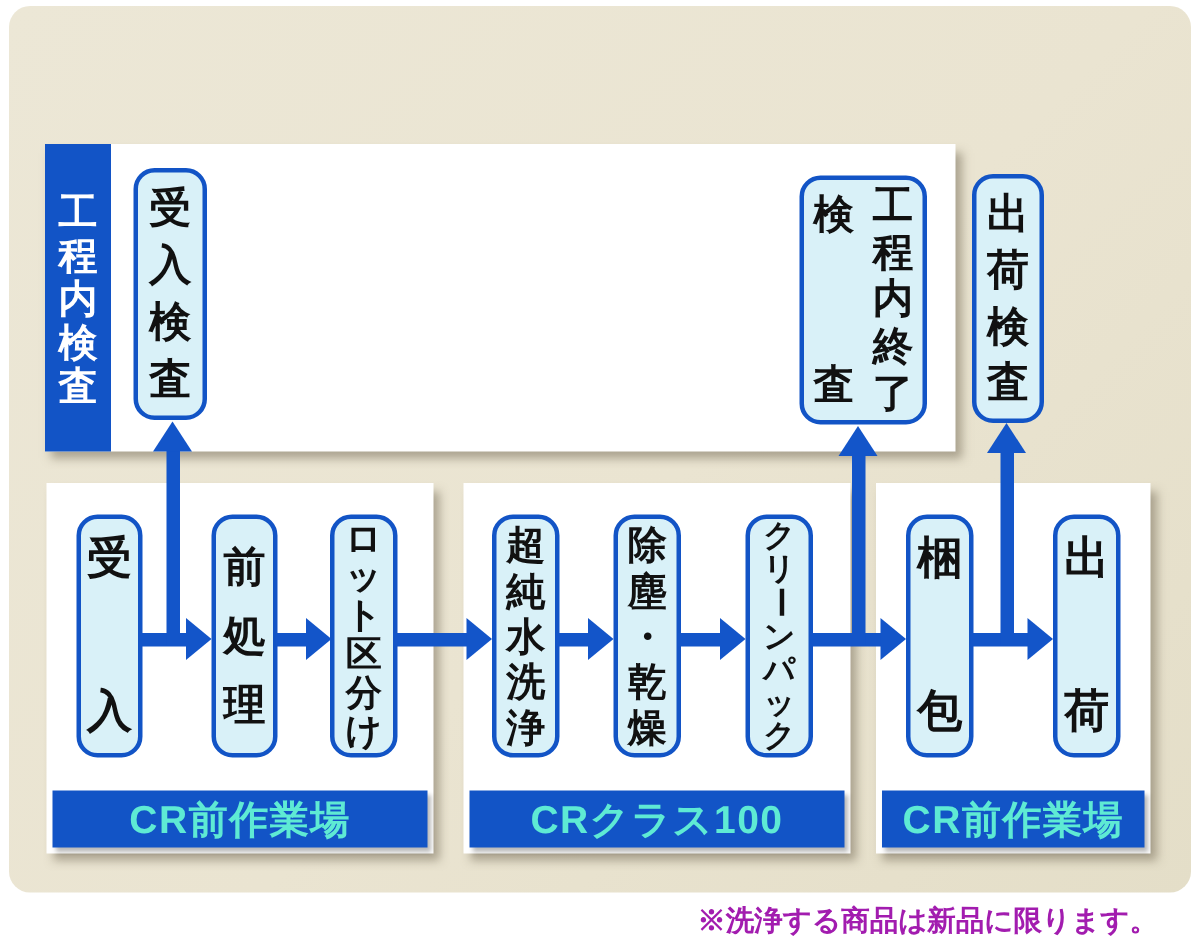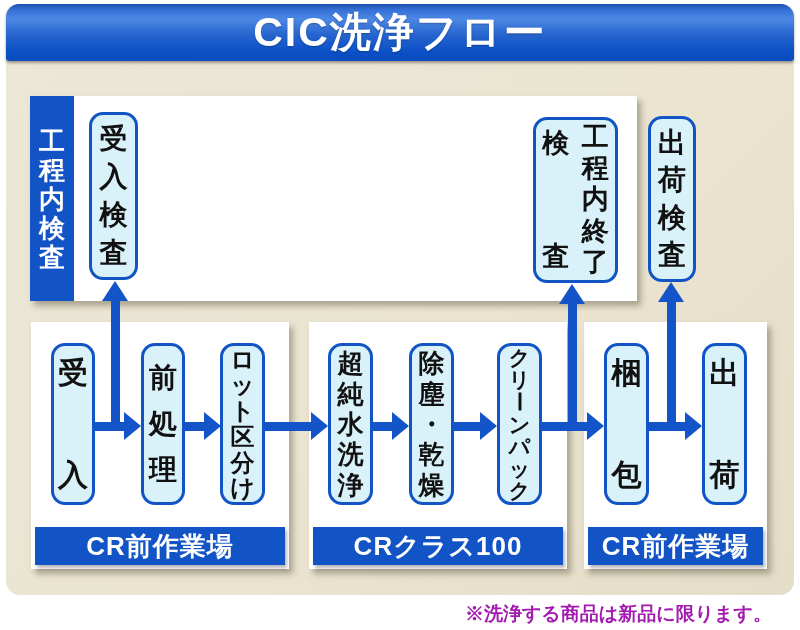--- a/index.html
+++ b/index.html
@@ -34,21 +34,21 @@
   .strip {
     position:absolute; left:0; top:0; bottom:0; width:44px;
     background:#1254c6;
   }
   .strip .vtext { color:#fff; font-size:26px; font-weight:bold; gap:3px; justify-content:center; }
   .pbox1 { left:31px;  top:322px; width:258px; height:247px; }
   .pbox2 { left:309px; top:322px; width:258px; height:247px; }
   .pbox3 { left:584px; top:322px; width:183px; height:247px; }
   .pfoot {
     position:absolute; left:4px; right:4px; bottom:4px; height:38px;
-    background:#1254c6; color:#ffffff; font-weight:bold; font-size:26px;
+    background:#1254c6; color:#5eead4; font-weight:bold; font-size:26px;
     display:flex; align-items:center; justify-content:center;
     box-shadow:2px 3px 3px rgba(0,0,0,.28);
     letter-spacing:1px;
   }
   .pill {
     position:absolute; background:#d9f1f8; border:3px solid #1254c6;
     border-radius:14px; z-index:3;
   }
   .vtext {
     display:flex; flex-direction:column; align-items:center;
@@ -80,23 +80,20 @@
     position:absolute; right:28px; top:601px; font-size:19px; color:#a21caf;
     font-weight:bold; letter-spacing:0px;
   }
 </style>
 </head>
 <body>
 
 <div class="stage">
   <div class="board"></div>
 
-  <div class="banner">
-    <span class="title">CIC洗浄フロー</span>
-  </div>
 
   <div class="whitebox top-box">
     <div class="strip">
       <div class="vtext">
           <span>工</span>
           <span>程</span>
           <span>内</span>
           <span>検</span>
           <span>査</span>
         </div>

